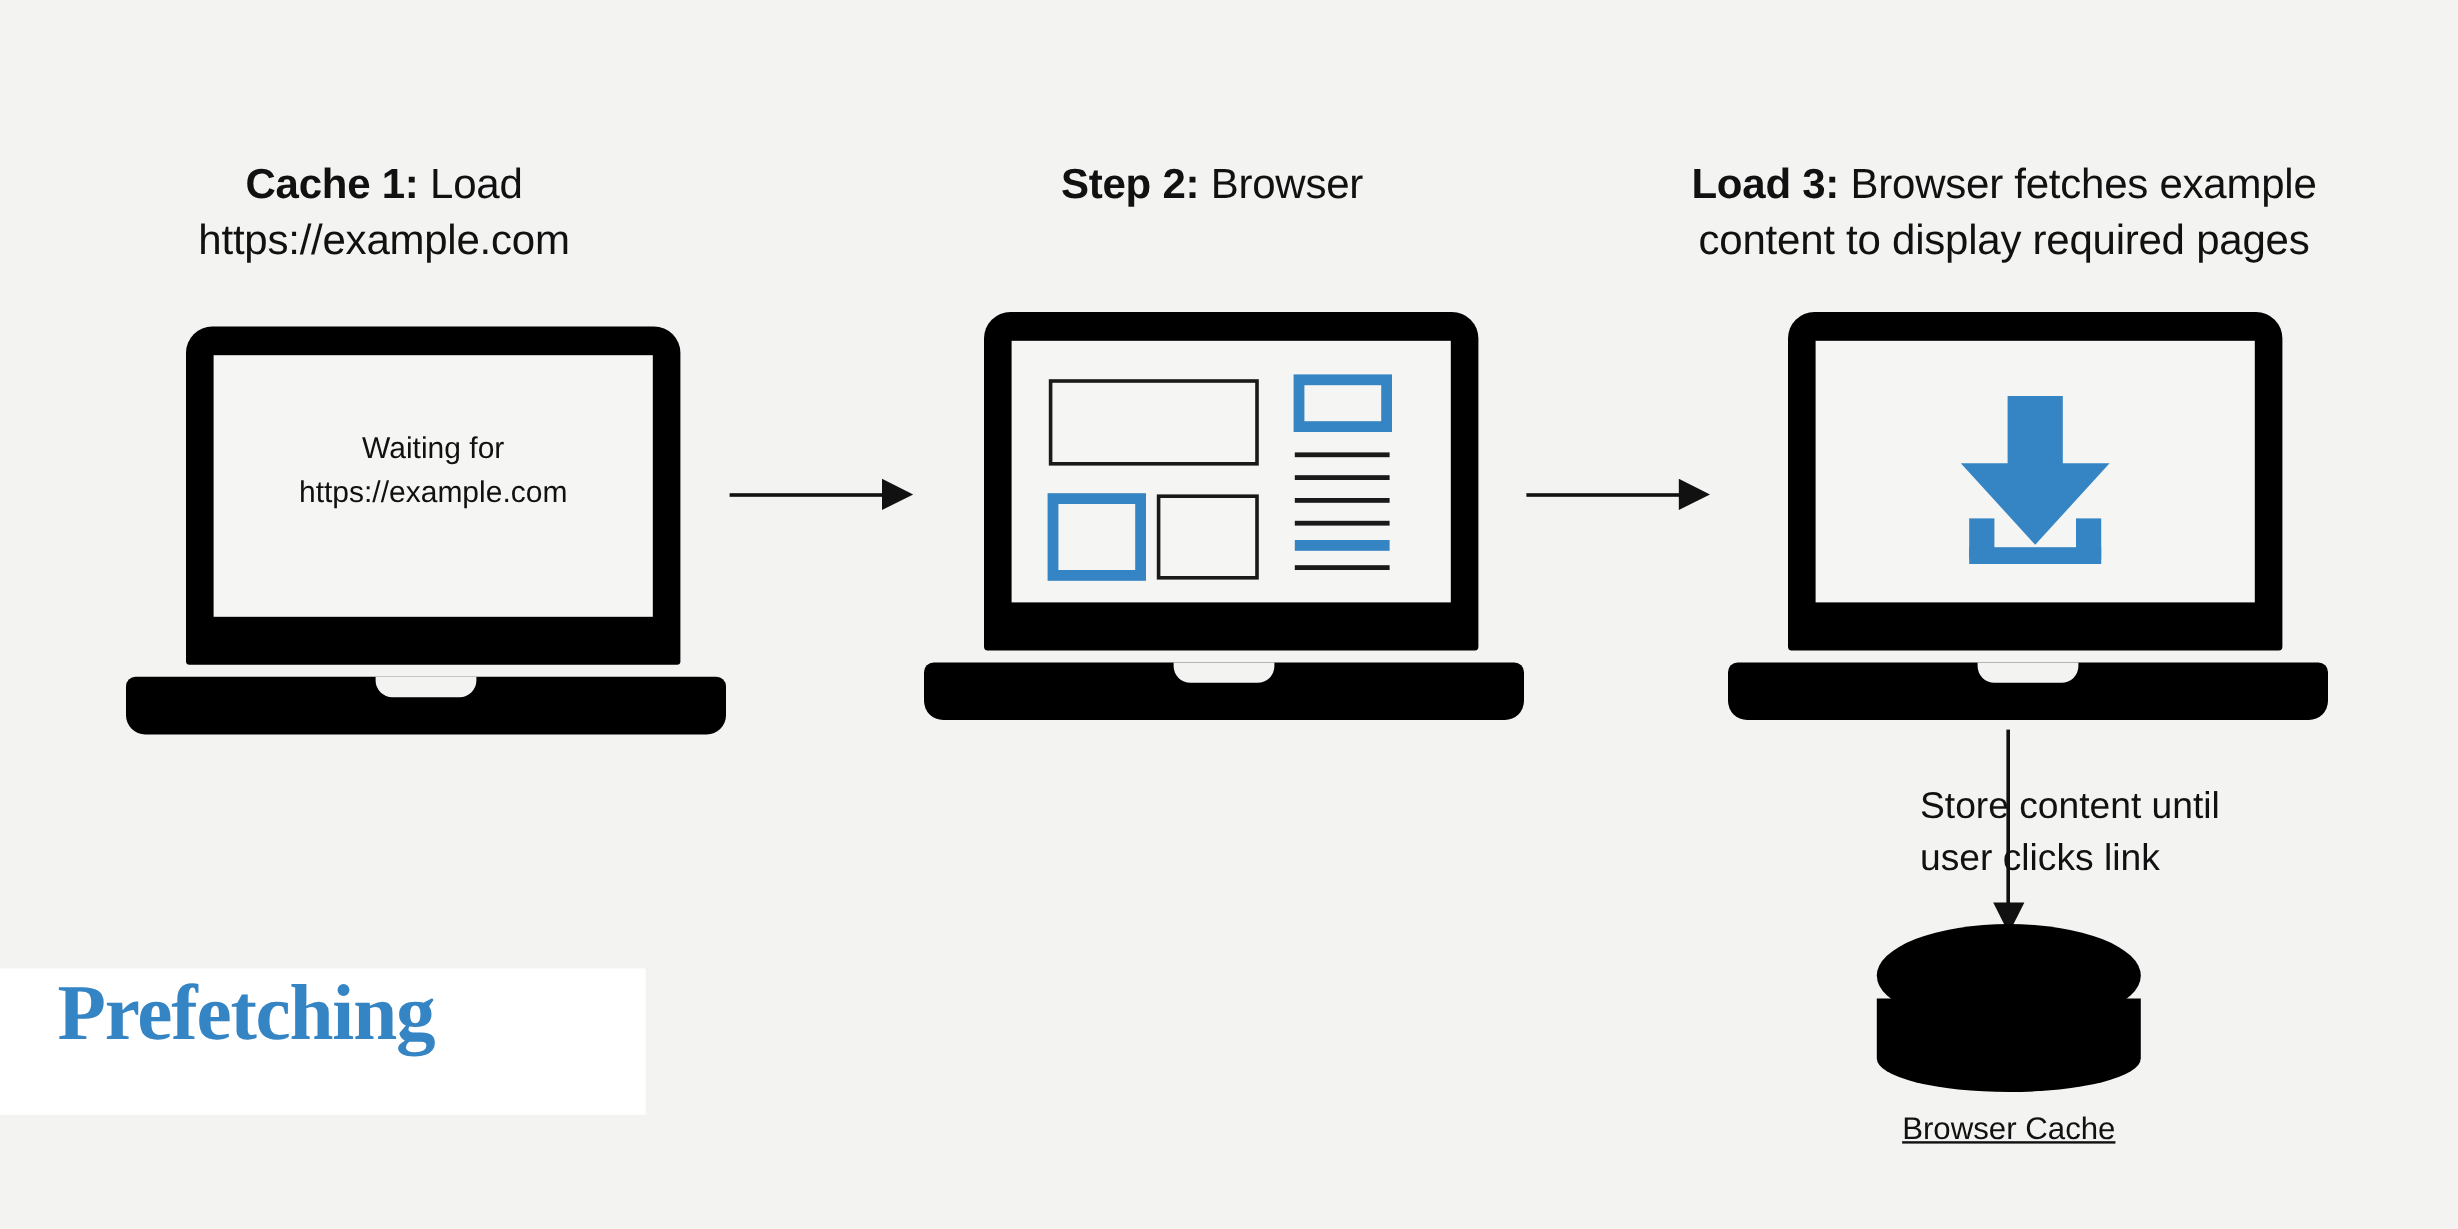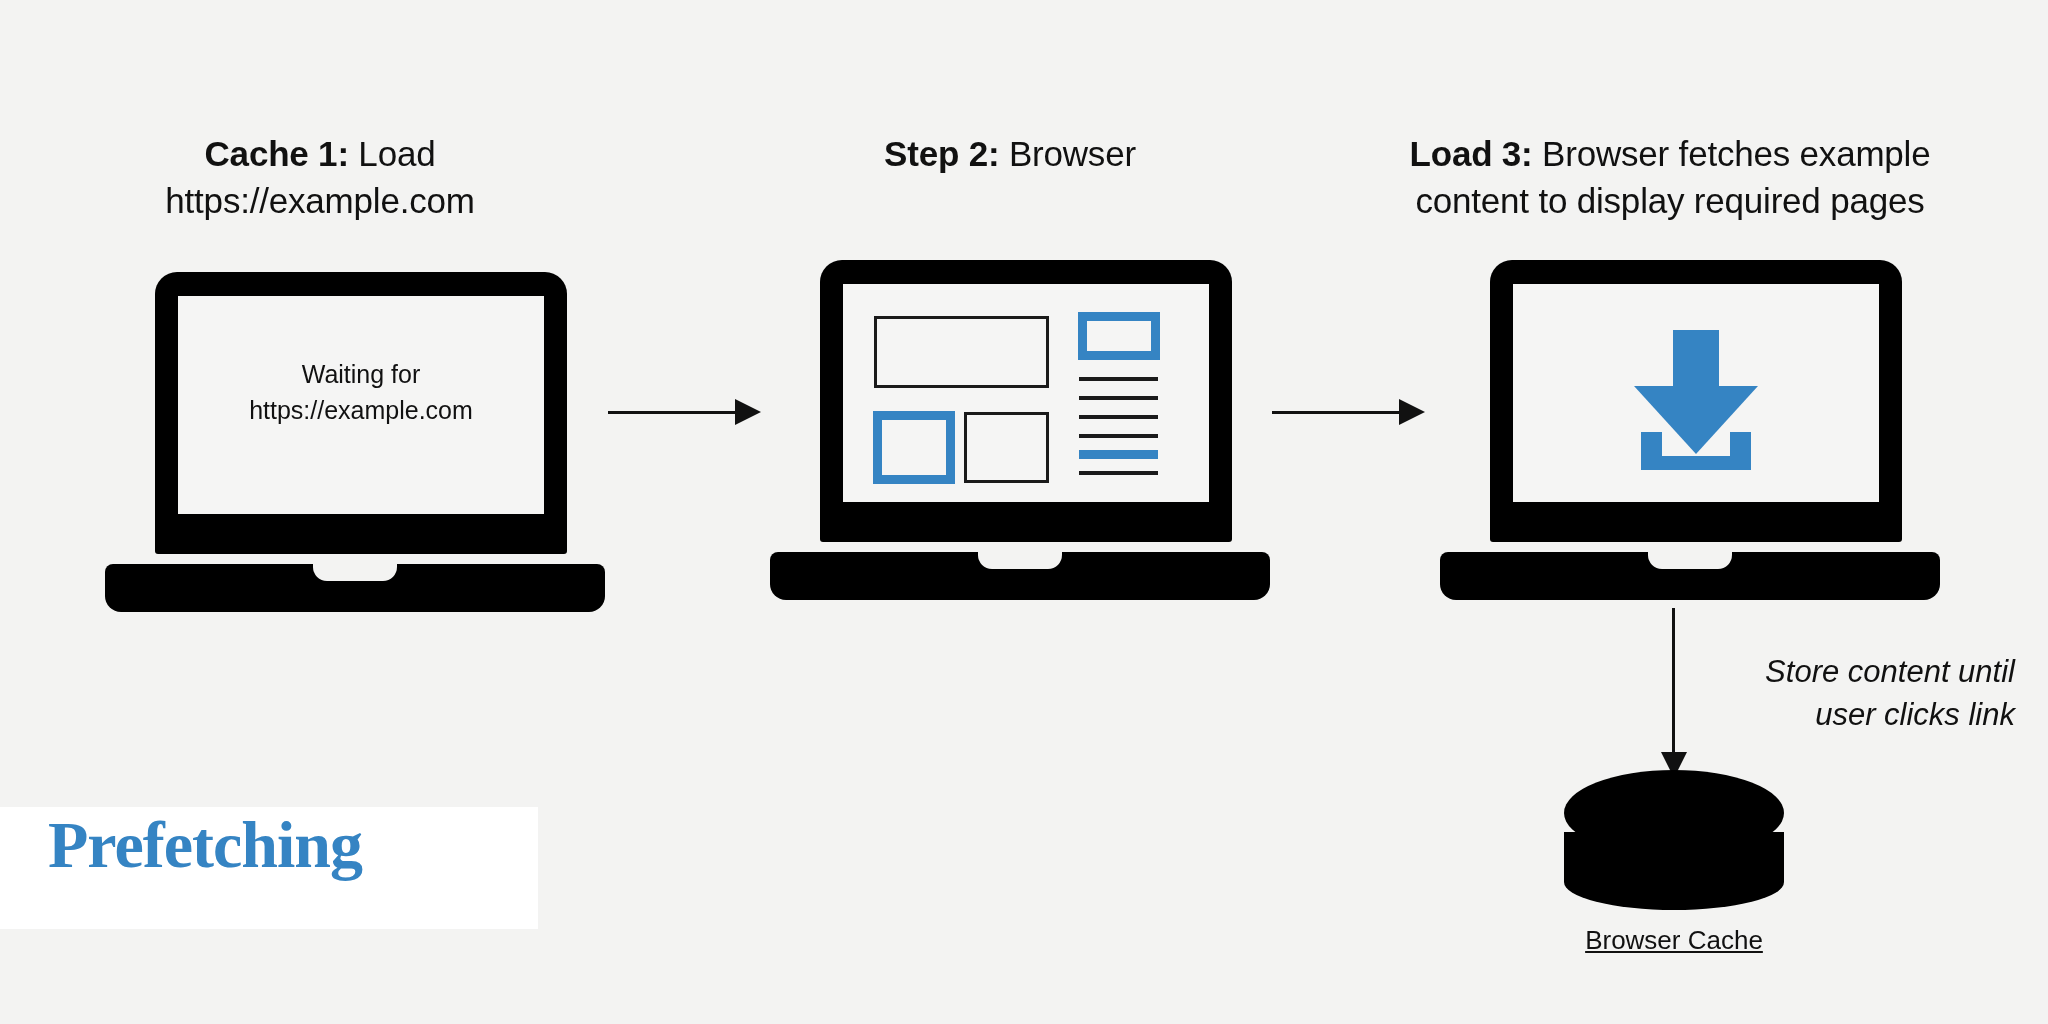--- a/index.html
+++ b/index.html
@@ -140,25 +140,24 @@
   .cache-label {
     position: absolute;
     text-align: center;
     font-size: 26px;
     color: #111111;
   }
 
   
   .side-note {
     position: absolute;
-    text-align: right;
+    text-align: left;
     font-size: 31px;
     line-height: 43px;
     color: #111111;
-    font-style: italic;
   }
 
   
   .title-plate {
     position: absolute;
     background: #ffffff;
   }
   .title-text {
     position: absolute;
     font-size: 66px;

